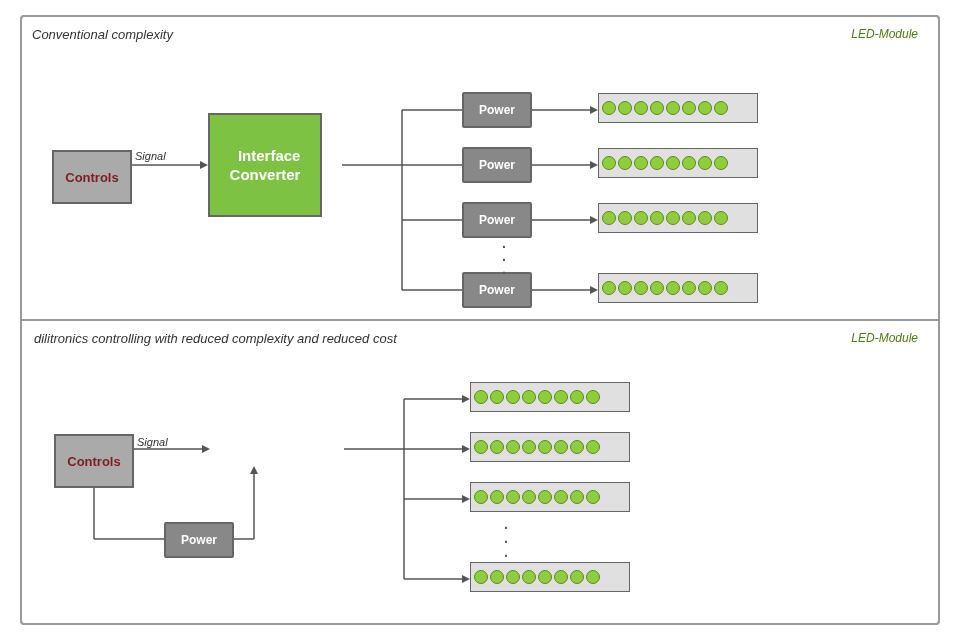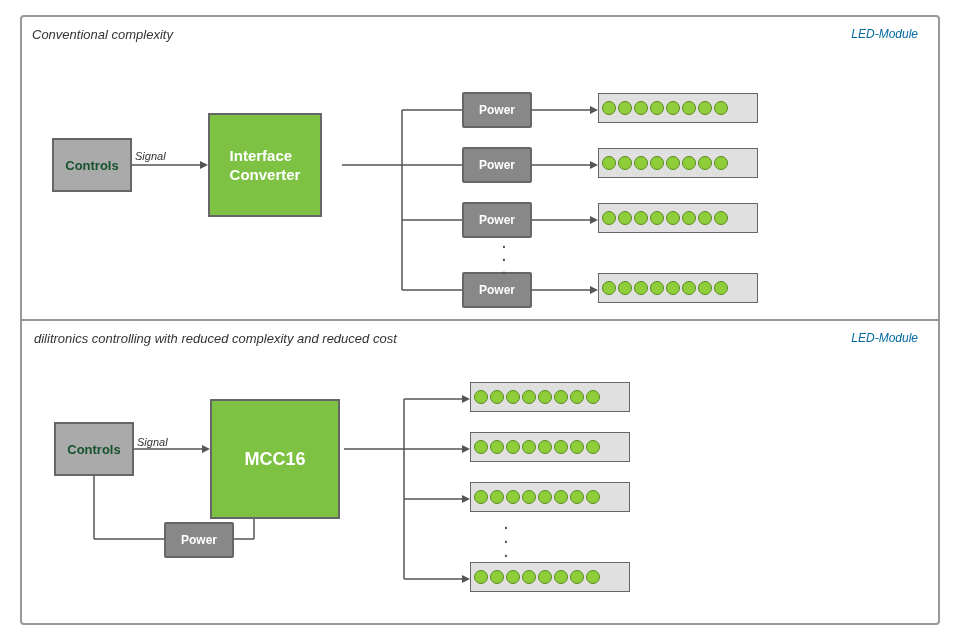--- a/index.html
+++ b/index.html
@@ -34,45 +34,46 @@
       font-size: 13px;
       color: #333;
       margin-bottom: 8px;
       font-style: italic;
     }
     .led-module-label {
       position: absolute;
       top: 10px;
       right: 20px;
       font-size: 12px;
-      color: #0369a1;
+      color: #4d7c0f;
       font-style: italic;
     }
 
     
     .diagram {
       position: relative;
       width: 100%;
       height: calc(100% - 25px);
     }
 
     
     .box {
       position: absolute;
       display: flex;
       align-items: center;
       justify-content: center;
-      text-align: left;
+      text-align: right;
       font-weight: bold;
       font-size: 13px;
       border: 2px solid #666;
     }
     .box-gray {
       background: #aaa;
-      color: #14532d;
+      color: #7f1d1d;
+      margin-top: 12px;
     }
     .box-green {
       background: #7dc242;
       color: #fff;
       font-size: 15px;
     }
     .box-power {
       background: #888;
       color: #fff;
       font-size: 12px;
@@ -247,23 +248,20 @@
         <line x1="370" y1="225" x2="430" y2="225" stroke="#555" stroke-width="1.5"></line>
         <polygon points="428,221 436,225 428,229" fill="#555"></polygon>
       </svg>
 
       <div class="box box-gray" style="left:20px; top:68px; width:80px; height:54px; font-size:13px;">
         <span>Controls</span>
       </div>
 
       <div style="position:absolute; left:103px; top:82px; font-size:11px; color:#333; font-style:italic;">Signal</div>
 
-      <div class="box box-green" style="left:176px; top:45px; width:130px; height:120px; font-size:18px;">
-        <span>MCC16</span>
-      </div>
 
       <div class="box box-power" style="left:130px; top:168px; width:70px; height:36px; font-size:12px; border-radius:2px;">
         <span>Power</span>
       </div>
 
       <div class="dots-text" style="left:470px; top:162px; font-size:14px;">.</div>
       <div class="dots-text" style="left:470px; top:176px; font-size:14px;">.</div>
       <div class="dots-text" style="left:470px; top:190px; font-size:14px;">.</div>
 
       <div class="led-strip" style="left:436px; top:28px; width:160px; height:30px;">

